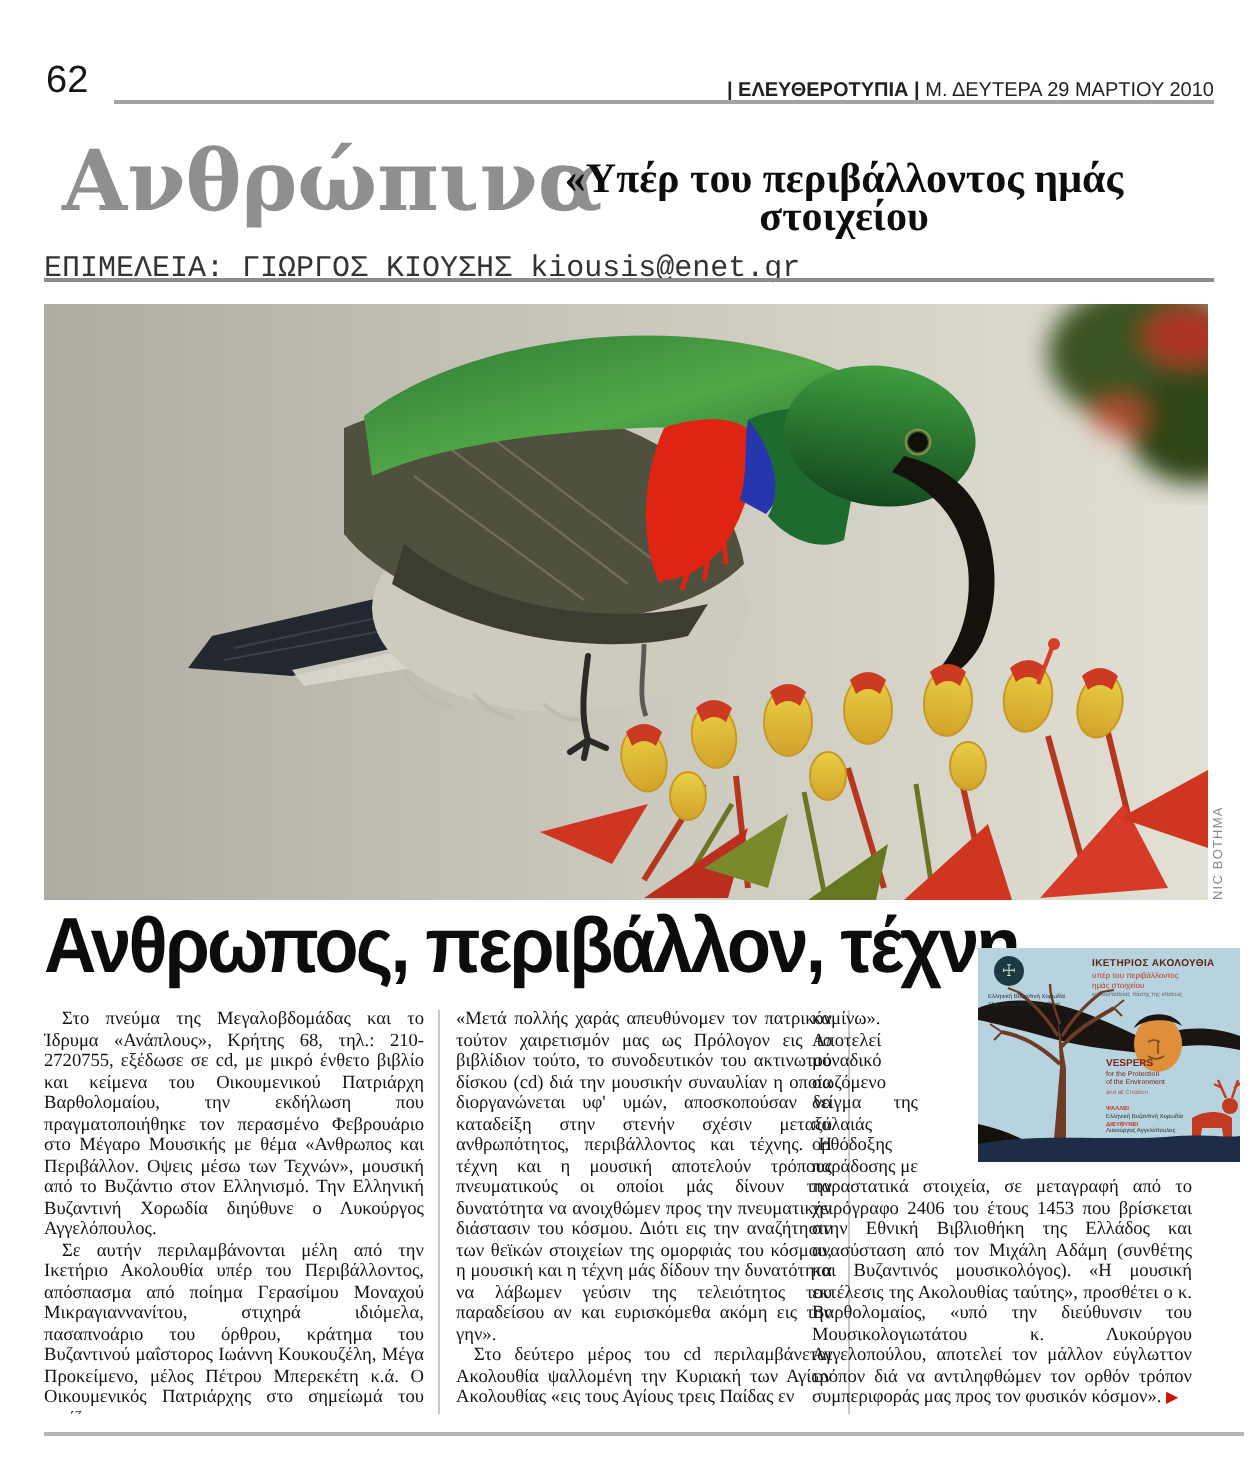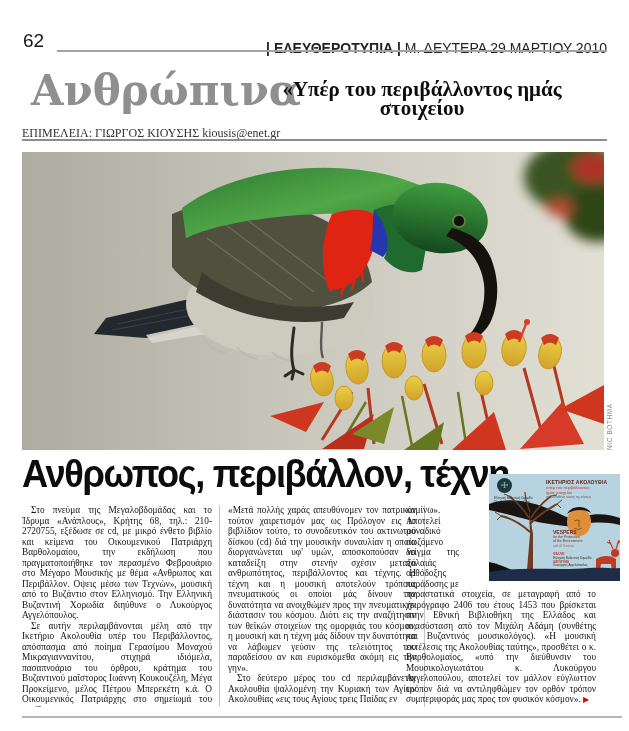--- a/index.html
+++ b/index.html
@@ -2,30 +2,30 @@
 <html><head>
 <meta charset="utf-8">
 <style>
   html,body{margin:0;padding:0;background:#ffffff;}
   .page{position:relative;width:629px;height:731px;background:#fff;overflow:hidden;
         font-family:"Liberation Serif",serif;}
   
   .pageno{position:absolute;left:23px;top:30px;font-family:"Liberation Sans",sans-serif;
           font-size:19px;color:#161616;letter-spacing:0;}
   .masthead{position:absolute;left:230px;top:40px;width:377px;text-align:right;
-            font-family:"Liberation Sans",sans-serif;font-size:14px;color:#222;white-space:nowrap;}
+            font-family:"Liberation Sans",sans-serif;font-size:10px;color:#222;white-space:nowrap;}
   .masthead .paper{font-weight:bold;}
   .rule-top{position:absolute;left:57px;top:50px;width:550px;height:2px;background:#a3a3a3;}
   .section-title{position:absolute;left:31px;top:66px;font-family:"DejaVu Serif",serif;
                  font-weight:bold;font-size:42px;color:#8f8f8f;letter-spacing:0;}
   .quote{position:absolute;left:262px;top:80px;width:320px;text-align:center;
          font-family:"Liberation Serif",serif;font-weight:bold;font-size:21px;
          line-height:19px;color:#0d0d0d;}
-  .editor{position:absolute;left:22px;top:126px;font-family:Liberation Serif, serif;
-          font-size:12px;color:#333;}
+  .editor{position:absolute;left:22px;top:126px;font-family:Liberation Mono, monospace;
+          font-size:15px;color:#333;}
   .editor a{color:#333;text-decoration:none;}
   .rule-header{position:absolute;left:22px;top:139px;width:585px;height:2px;background:#8d8d8d;}
   
   .photo{position:absolute;left:22px;top:152px;width:582px;height:298px;overflow:hidden;}
   .photo-credit{position:absolute;left:606px;top:390px;height:60px;
                 writing-mode:vertical-rl;transform:rotate(180deg);
                 font-family:"Liberation Sans",sans-serif;font-size:6.5px;
                 letter-spacing:.6px;color:#8a8a8a;}
   
   .headline{position:absolute;left:22px;top:452px;font-family:"Liberation Sans",sans-serif;

